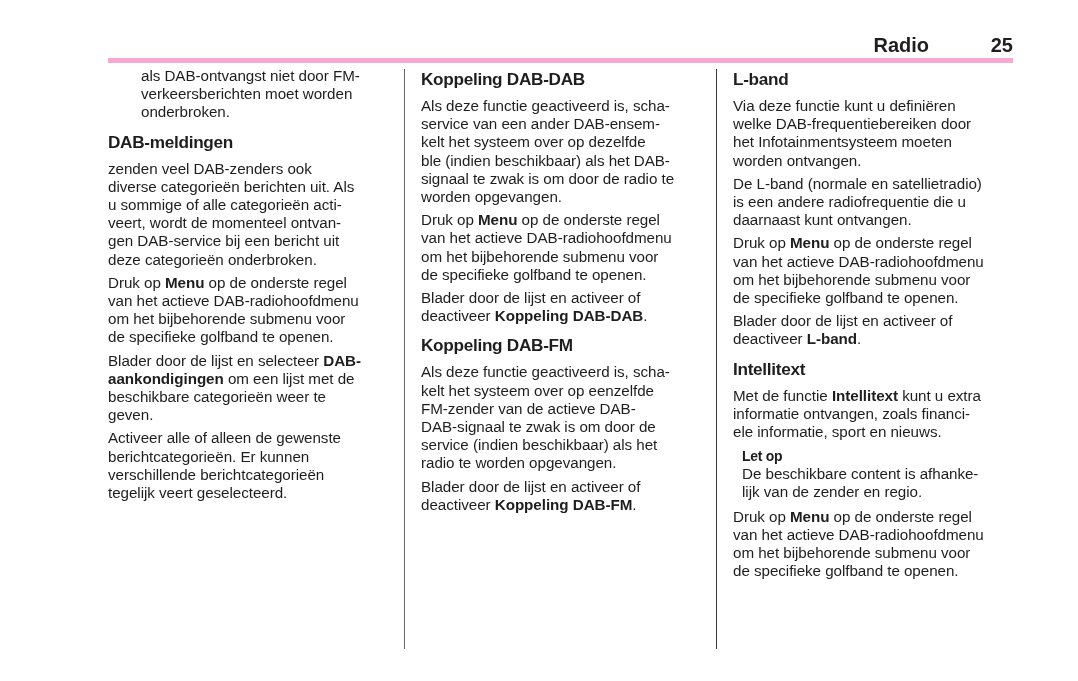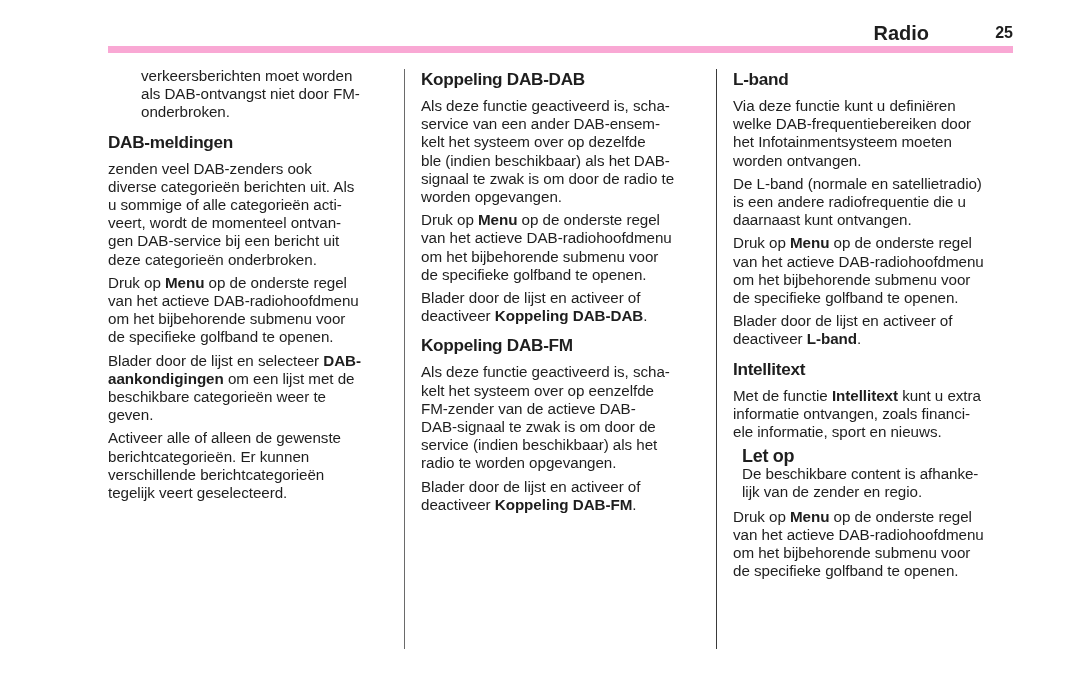--- a/index.html
+++ b/index.html
@@ -2,30 +2,30 @@
 <html><head>
 <meta charset="utf-8">
 <style>
   html, body { margin: 0; padding: 0; background: #ffffff; }
   body {
     width: 1078px; height: 681px; position: relative; overflow: hidden;
     font-family: "Liberation Sans", "DejaVu Sans", sans-serif;
     color: #1e1e1e;
   }
   .header {
-    position: absolute; left: 108px; top: 20px; width: 905px; height: 26px;
-    border-bottom: 7px solid #f9a8d4;
+    position: absolute; left: 108px; top: 32px; width: 905px; height: 26px;
+    border-bottom: 5px solid #f9a8d4;
   }
   .header .title {
     position: absolute; right: 84px; top: 2px;
     font-size: 20px; font-weight: bold; color: #1e1e1e; line-height: 22px;
   }
   .header .page-num {
     position: absolute; right: 0; top: 2px;
-    font-size: 16px; font-weight: bold; color: #1e1e1e; line-height: 22px;
+    font-size: 20px; font-weight: bold; color: #1e1e1e; line-height: 22px;
   }
   .divider {
     position: absolute; top: 69px; width: 1px; height: 580px; background: #3a3a3a;
   }
   .divider.d1 { left: 404px; background: #6a6a6a; }
   .divider.d2 { left: 716px; }
   .col {
     position: absolute; top: 67px;
   }
   .col1 { left: 108px; width: 285px; }
@@ -37,37 +37,37 @@
     letter-spacing: -0.05px;
   }
   .indent { padding-left: 33px; }
   .h {
     font-size: 17.2px; font-weight: bold; line-height: 20px;
     margin: 10px 0 8px 0; letter-spacing: -0.3px;
   }
   .h.first { margin-top: 2px; }
   b { font-weight: bold; }
   .note { padding-left: 9px; margin-top: 7px; margin-bottom: 6px; }
-  .note .note-title { font-weight: bold; font-size: 18px; line-height: 17px; display: block; letter-spacing: -0.3px; }
+  .note .note-title { font-weight: bold; font-size: 14px; line-height: 17px; display: block; letter-spacing: -0.3px; }
 </style>
 </head>
 <body>
 
 <div class="header">
   <span class="title">Radio</span>
   <span class="page-num">25</span>
 </div>
 
 <div class="divider d1"></div>
 <div class="divider d2"></div>
 
 <div class="col col1">
     <div class="block indent">
+      <span class="line">als DAB-ontvangst niet door FM-</span>
       <span class="line">verkeersberichten moet worden</span>
-      <span class="line">als DAB-ontvangst niet door FM-</span>
       <span class="line">onderbroken.</span>
     </div>
     <div class="h">DAB-meldingen</div>
     <div class="block">
       <span class="line">zenden veel DAB-zenders ook</span>
       <span class="line">diverse categorieën berichten uit. Als</span>
       <span class="line">u sommige of alle categorieën acti-</span>
       <span class="line">veert, wordt de momenteel ontvan-</span>
       <span class="line">gen DAB-service bij een bericht uit</span>
       <span class="line">deze categorieën onderbroken.</span>

